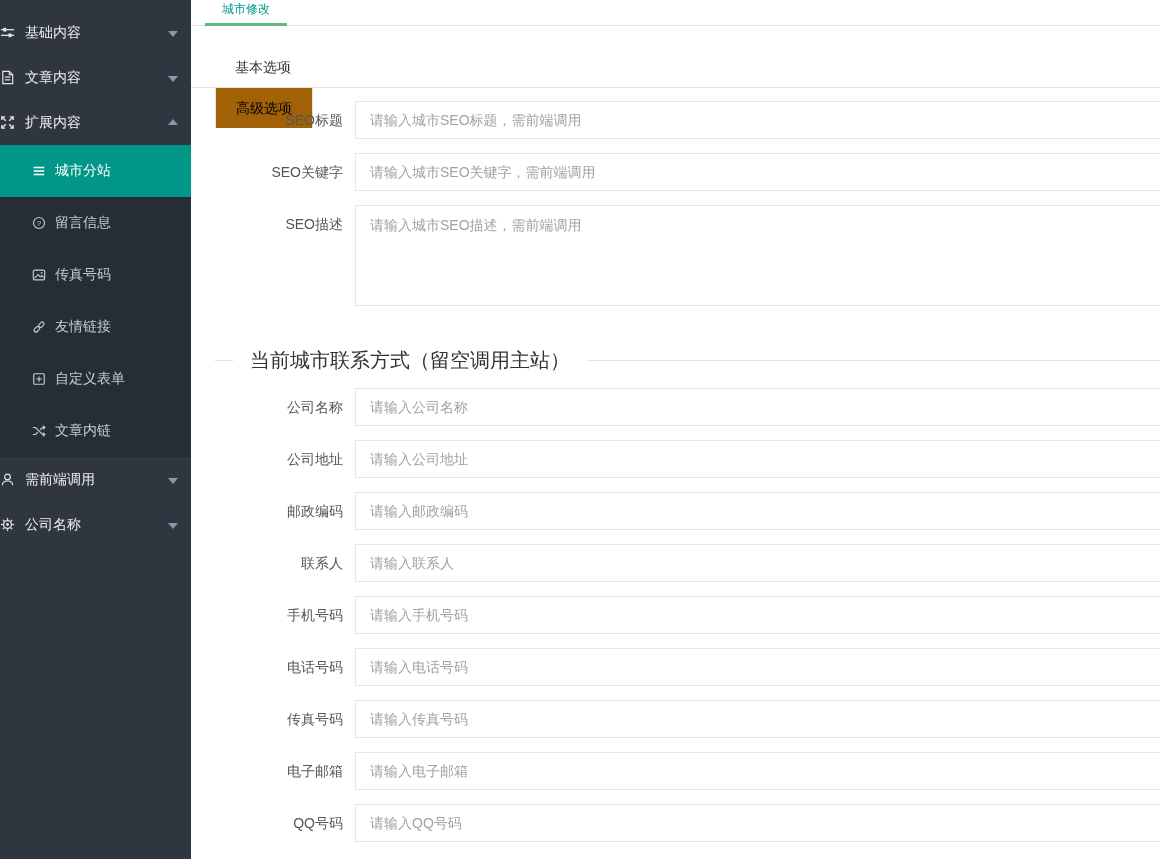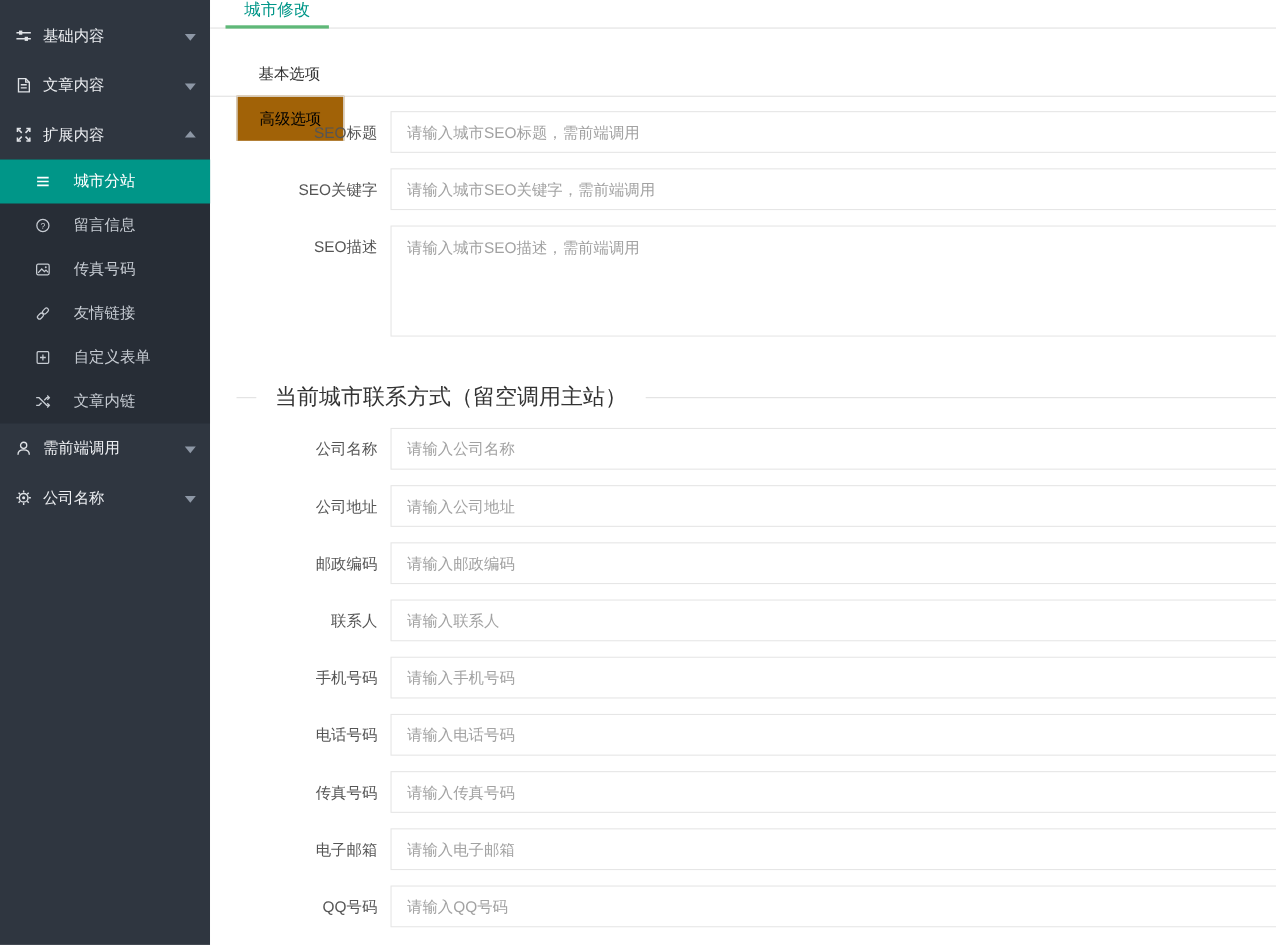--- a/index.html
+++ b/index.html
@@ -16,34 +16,32 @@
   .sidebar {
     flex: 0 0 191px;
     width: 191px; height: 100%;
     background: #2f3640;
     padding-top: 10px;
   }
   .nav-item {
     position: relative;
     height: 45px;
     display: flex; align-items: center;
-    padding-left: 14px;
     color: #eceef1; font-size: 14px;
     cursor: pointer;
   }
   .nav-item .nav-icon { width: 15px; height: 15px; margin-right: 10px; flex: 0 0 auto; }
   .submenu { background: #272d36; }
   .sub-item {
     position: relative;
-    height: 40px;
+    height: 52px;
     display: flex; align-items: center;
     padding-left: 32px;
     color: #c6cbd2; font-size: 14px;
     cursor: pointer;
-    gap: 12px;
   }
   .sub-item .nav-icon { width: 14px; height: 14px; margin-right: 9px; flex: 0 0 auto; }
   .sub-item.active { background: #009688; color: #fff; }
   .chev {
     position: absolute; right: 13px; top: 50%;
     width: 0; height: 0;
   }
   .chev.down {
     margin-top: -2px;
     border-left: 5px solid transparent;
@@ -64,21 +62,21 @@
   .page-tabs {
     position: relative;
     height: 26px;
     border-bottom: 1px solid #e2e2e2;
   }
   .page-tab {
     position: absolute; left: 14px; bottom: -1px;
     height: 25px;
     padding: 0 17px;
     border-bottom: 3px solid #5FB878;
-    color: #009688; font-size: 15px; line-height: 17px;
+    color: #009688; font-size: 12px; line-height: 17px;
     cursor: pointer;
     white-space: nowrap;
   }
 
   .tabbar {
     margin-top: 21px;
     padding-left: 24px;
     height: 41px;
     border-bottom: 1px solid #e2e2e2;
     display: flex; align-items: flex-start; flex-direction: column;

